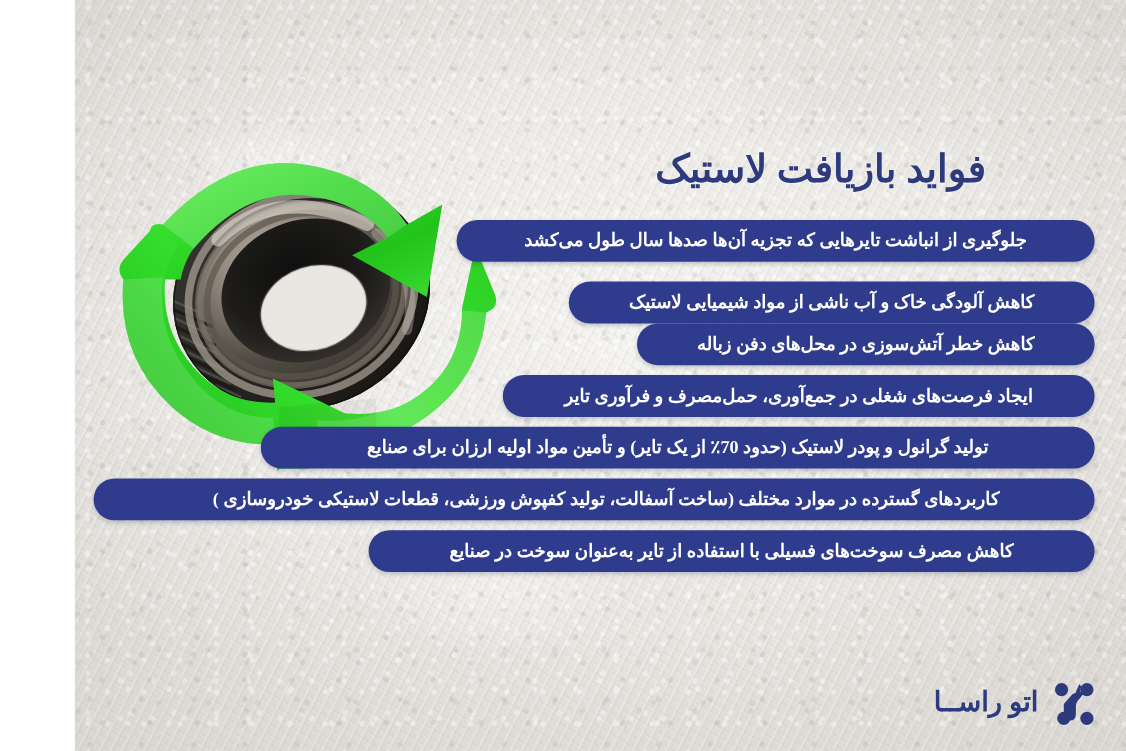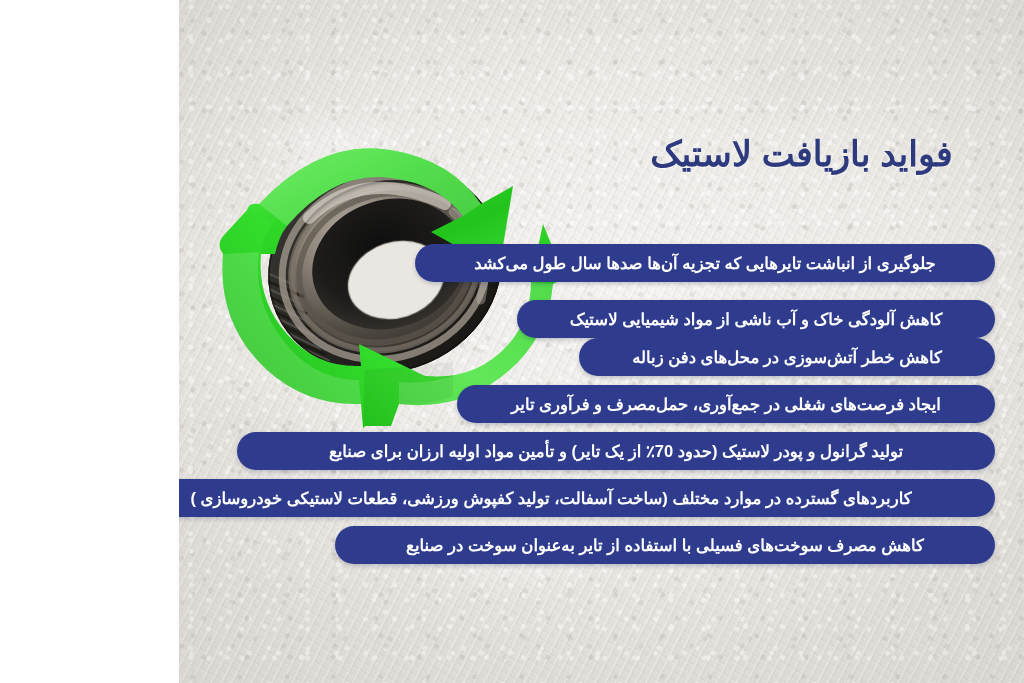--- a/index.html
+++ b/index.html
@@ -5,24 +5,24 @@
 <style>
   html, body {
     margin: 0;
     padding: 0;
     background: #ffffff;
   }
   * { box-sizing: border-box; }
 
   .poster {
     position: relative;
-    width: 845px;
+    width: 956px;
     height: 683px;
     overflow: hidden;
-    font-family: Liberation Sans, sans-serif;
+    font-family: Liberation Serif, serif;
     background-color: #eeece8;
   }
 
   
   .bg-base {
     position: absolute;
     inset: 0;
     background:
       radial-gradient(ellipse 70% 55% at 50% 42%, #f4f3f0 0%, #eceae6 55%, #e4e1dc 100%);
   }
@@ -100,21 +100,20 @@
     color: #ffffff;
     font-size: 16.5px;
     font-weight: bold;
     line-height: 38px;
     text-align: center;
     white-space: nowrap;
     padding: 0 18px;
     box-shadow: 0 2px 4px rgba(25,32,75,.22);
     letter-spacing: -0.2px;
     overflow: hidden;
-    margin-top: 44px;
   }
 
   
   .artwork {
     position: absolute;
     left: 34px;
     top: 108px;
     width: 352px;
     height: 320px;
   }
@@ -292,14 +291,29 @@
   <div class="pill-stack">
     <div class="pill" style="top:0px;  width:580px;"><span>جلوگیری از انباشت تایرهایی که تجزیه آن‌ها صدها سال طول می‌کشد</span></div>
     <div class="pill" style="top:56px; width:478px;"><span>کاهش آلودگی خاک و آب ناشی از مواد شیمیایی لاستیک</span></div>
     <div class="pill" style="top:94px; width:416px;"><span>کاهش خطر آتش‌سوزی در محل‌های دفن زباله</span></div>
     <div class="pill" style="top:141px; width:538px;"><span>ایجاد فرصت‌های شغلی در جمع‌آوری، حمل‌مصرف و فرآوری تایر</span></div>
     <div class="pill" style="top:188px; width:758px;"><span>تولید گرانول و پودر لاستیک (حدود 70٪ از یک تایر) و تأمین مواد اولیه ارزان برای صنایع</span></div>
     <div class="pill" style="top:235px; width:910px;padding-left:40px;"><span>کاربردهای گسترده در موارد مختلف (ساخت آسفالت، تولید کفپوش ورزشی، قطعات لاستیکی خودروسازی )</span></div>
     <div class="pill" style="top:282px; width:660px;"><span>کاهش مصرف سوخت‌های فسیلی با استفاده از تایر به‌عنوان سوخت در صنایع</span></div>
   </div>
 
+  <div class="brand">
+    <span class="brand-mark">
+      <svg viewBox="0 0 46 46" xmlns="http://www.w3.org/2000/svg" aria-hidden="true">
+        <g fill="#2e3a7e">
+          <circle cx="11" cy="12" r="6"></circle>
+          <circle cx="34" cy="12" r="6"></circle>
+          <circle cx="13" cy="38" r="6"></circle>
+          <circle cx="34" cy="38" r="6"></circle>
+          <path d="M34 12 L24 24 L24 34 Q24 40 18.5 40 Q13 40 13 34 L13 25 L21 16 Z"></path>
+          <path d="M29 9 L24 26 L19 26 L27 7 Z"></path>
+        </g>
+      </svg>
+    </span>
+    <span class="brand-name">اتو راســا</span>
+  </div>
 
 </div>
 
 </body></html>

